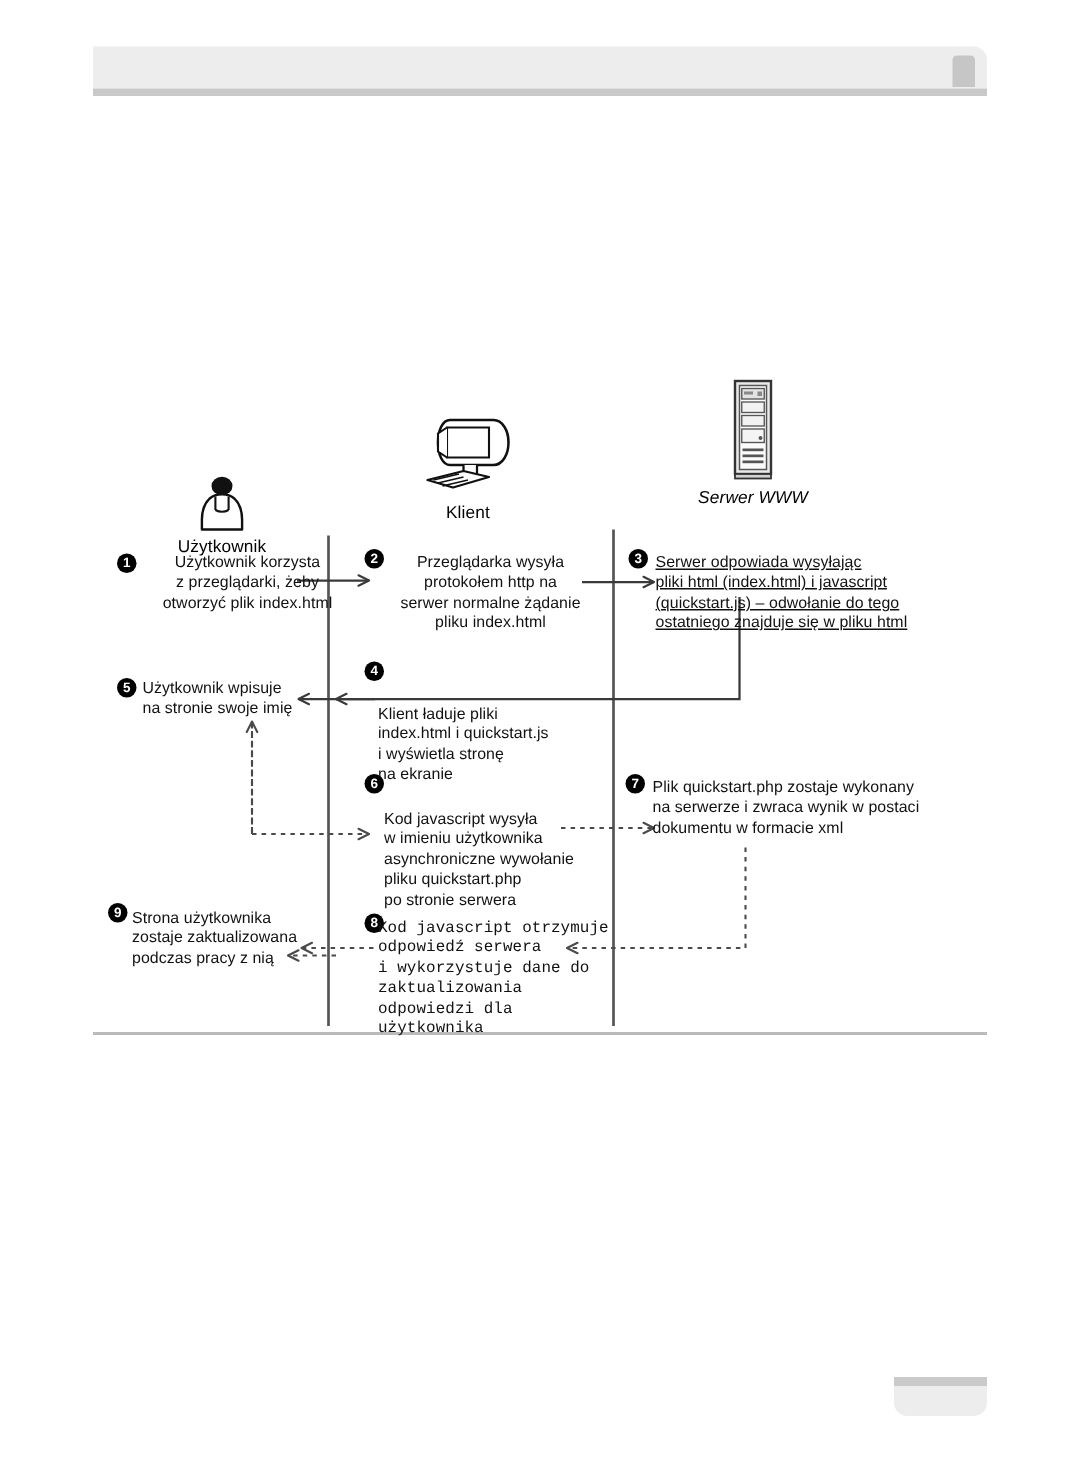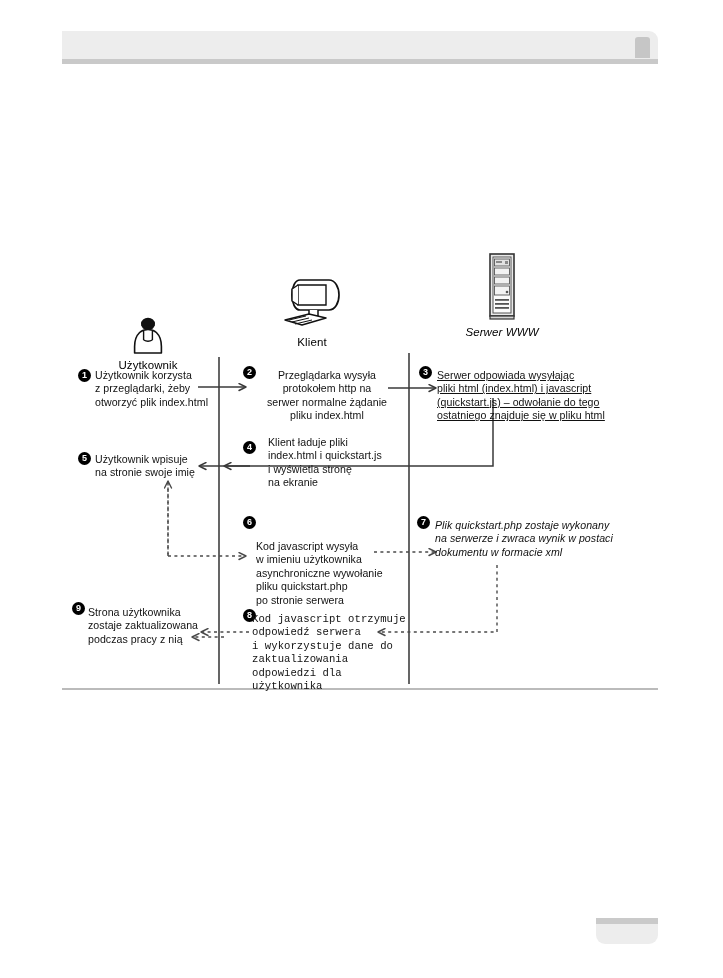--- a/index.html
+++ b/index.html
@@ -223,21 +223,21 @@
       <rect x="14" y="51" width="14" height="1.8" fill="#555"></rect>
       <rect x="14" y="55" width="14" height="1.8" fill="#555"></rect>
       <rect x="9" y="64" width="24" height="3" fill="#d2d2d2" stroke="#333" stroke-width="1.2"></rect>
     </svg>
   </div>
   <div class="actor-label">Serwer WWW</div>
 </div>
 
 <div class="step">
   <div class="step-badge" style="left:78px; top:369px;">1</div>
-  <div class="step-text" style="left:95px; top:369px; width:140px;">Użytkownik korzysta
+  <div class="step-text" style="left:95px; top:369px; width:140px;text-align:center;">Użytkownik korzysta
 z przeglądarki, żeby
 otworzyć plik index.html</div>
 </div>
 
 <div class="step">
   <div class="step-badge" style="left:243px; top:366px;">2</div>
   <div class="step-text" style="left:252px; top:369px; width:150px;text-align:center;">Przeglądarka wysyła
 protokołem http na
 serwer normalne żądanie
 pliku index.html</div>
@@ -246,21 +246,21 @@
 <div class="step">
   <div class="step-badge" style="left:419px; top:366px;">3</div>
   <div class="step-text" style="left:437px; top:369px; width:190px;text-decoration:underline;">Serwer odpowiada wysyłając
 pliki html (index.html) i javascript
 (quickstart.js) – odwołanie do tego
 ostatniego znajduje się w pliku html</div>
 </div>
 
 <div class="step">
   <div class="step-badge" style="left:243px; top:441px;">4</div>
-  <div class="step-text" style="left:252px; top:436px; width:150px;margin-left:16px;">Klient ładuje pliki
+  <div class="step-text" style="left:252px; top:470px; width:150px;">Klient ładuje pliki
 index.html i quickstart.js
 i wyświetla stronę
 na ekranie</div>
 </div>
 
 <div class="step">
   <div class="step-badge" style="left:78px; top:452px;">5</div>
   <div class="step-text" style="left:95px; top:453px; width:150px;">Użytkownik wpisuje
 na stronie swoje imię</div>
 </div>
@@ -269,21 +269,21 @@
   <div class="step-badge" style="left:243px; top:516px;">6</div>
   <div class="step-text" style="left:256px; top:521px; width:155px;margin-top:19px;">Kod javascript wysyła
 w imieniu użytkownika
 asynchroniczne wywołanie
 pliku quickstart.php
 po stronie serwera</div>
 </div>
 
 <div class="step">
   <div class="step-badge" style="left:417px; top:516px;">7</div>
-  <div class="step-text" style="left:435px; top:519px; width:195px;font-style:italic;">Plik quickstart.php zostaje wykonany
+  <div class="step-text" style="left:435px; top:519px; width:195px;">Plik quickstart.php zostaje wykonany
 na serwerze i zwraca wynik w postaci
 dokumentu w formacie xml</div>
 </div>
 
 <div class="step">
   <div class="step-badge" style="left:243px; top:609px;">8</div>
   <div class="step-text" style="left:252px; top:613px; width:155px;font-family:Liberation Mono, monospace;">Kod javascript otrzymuje
 odpowiedź serwera
 i wykorzystuje dane do
 zaktualizowania

